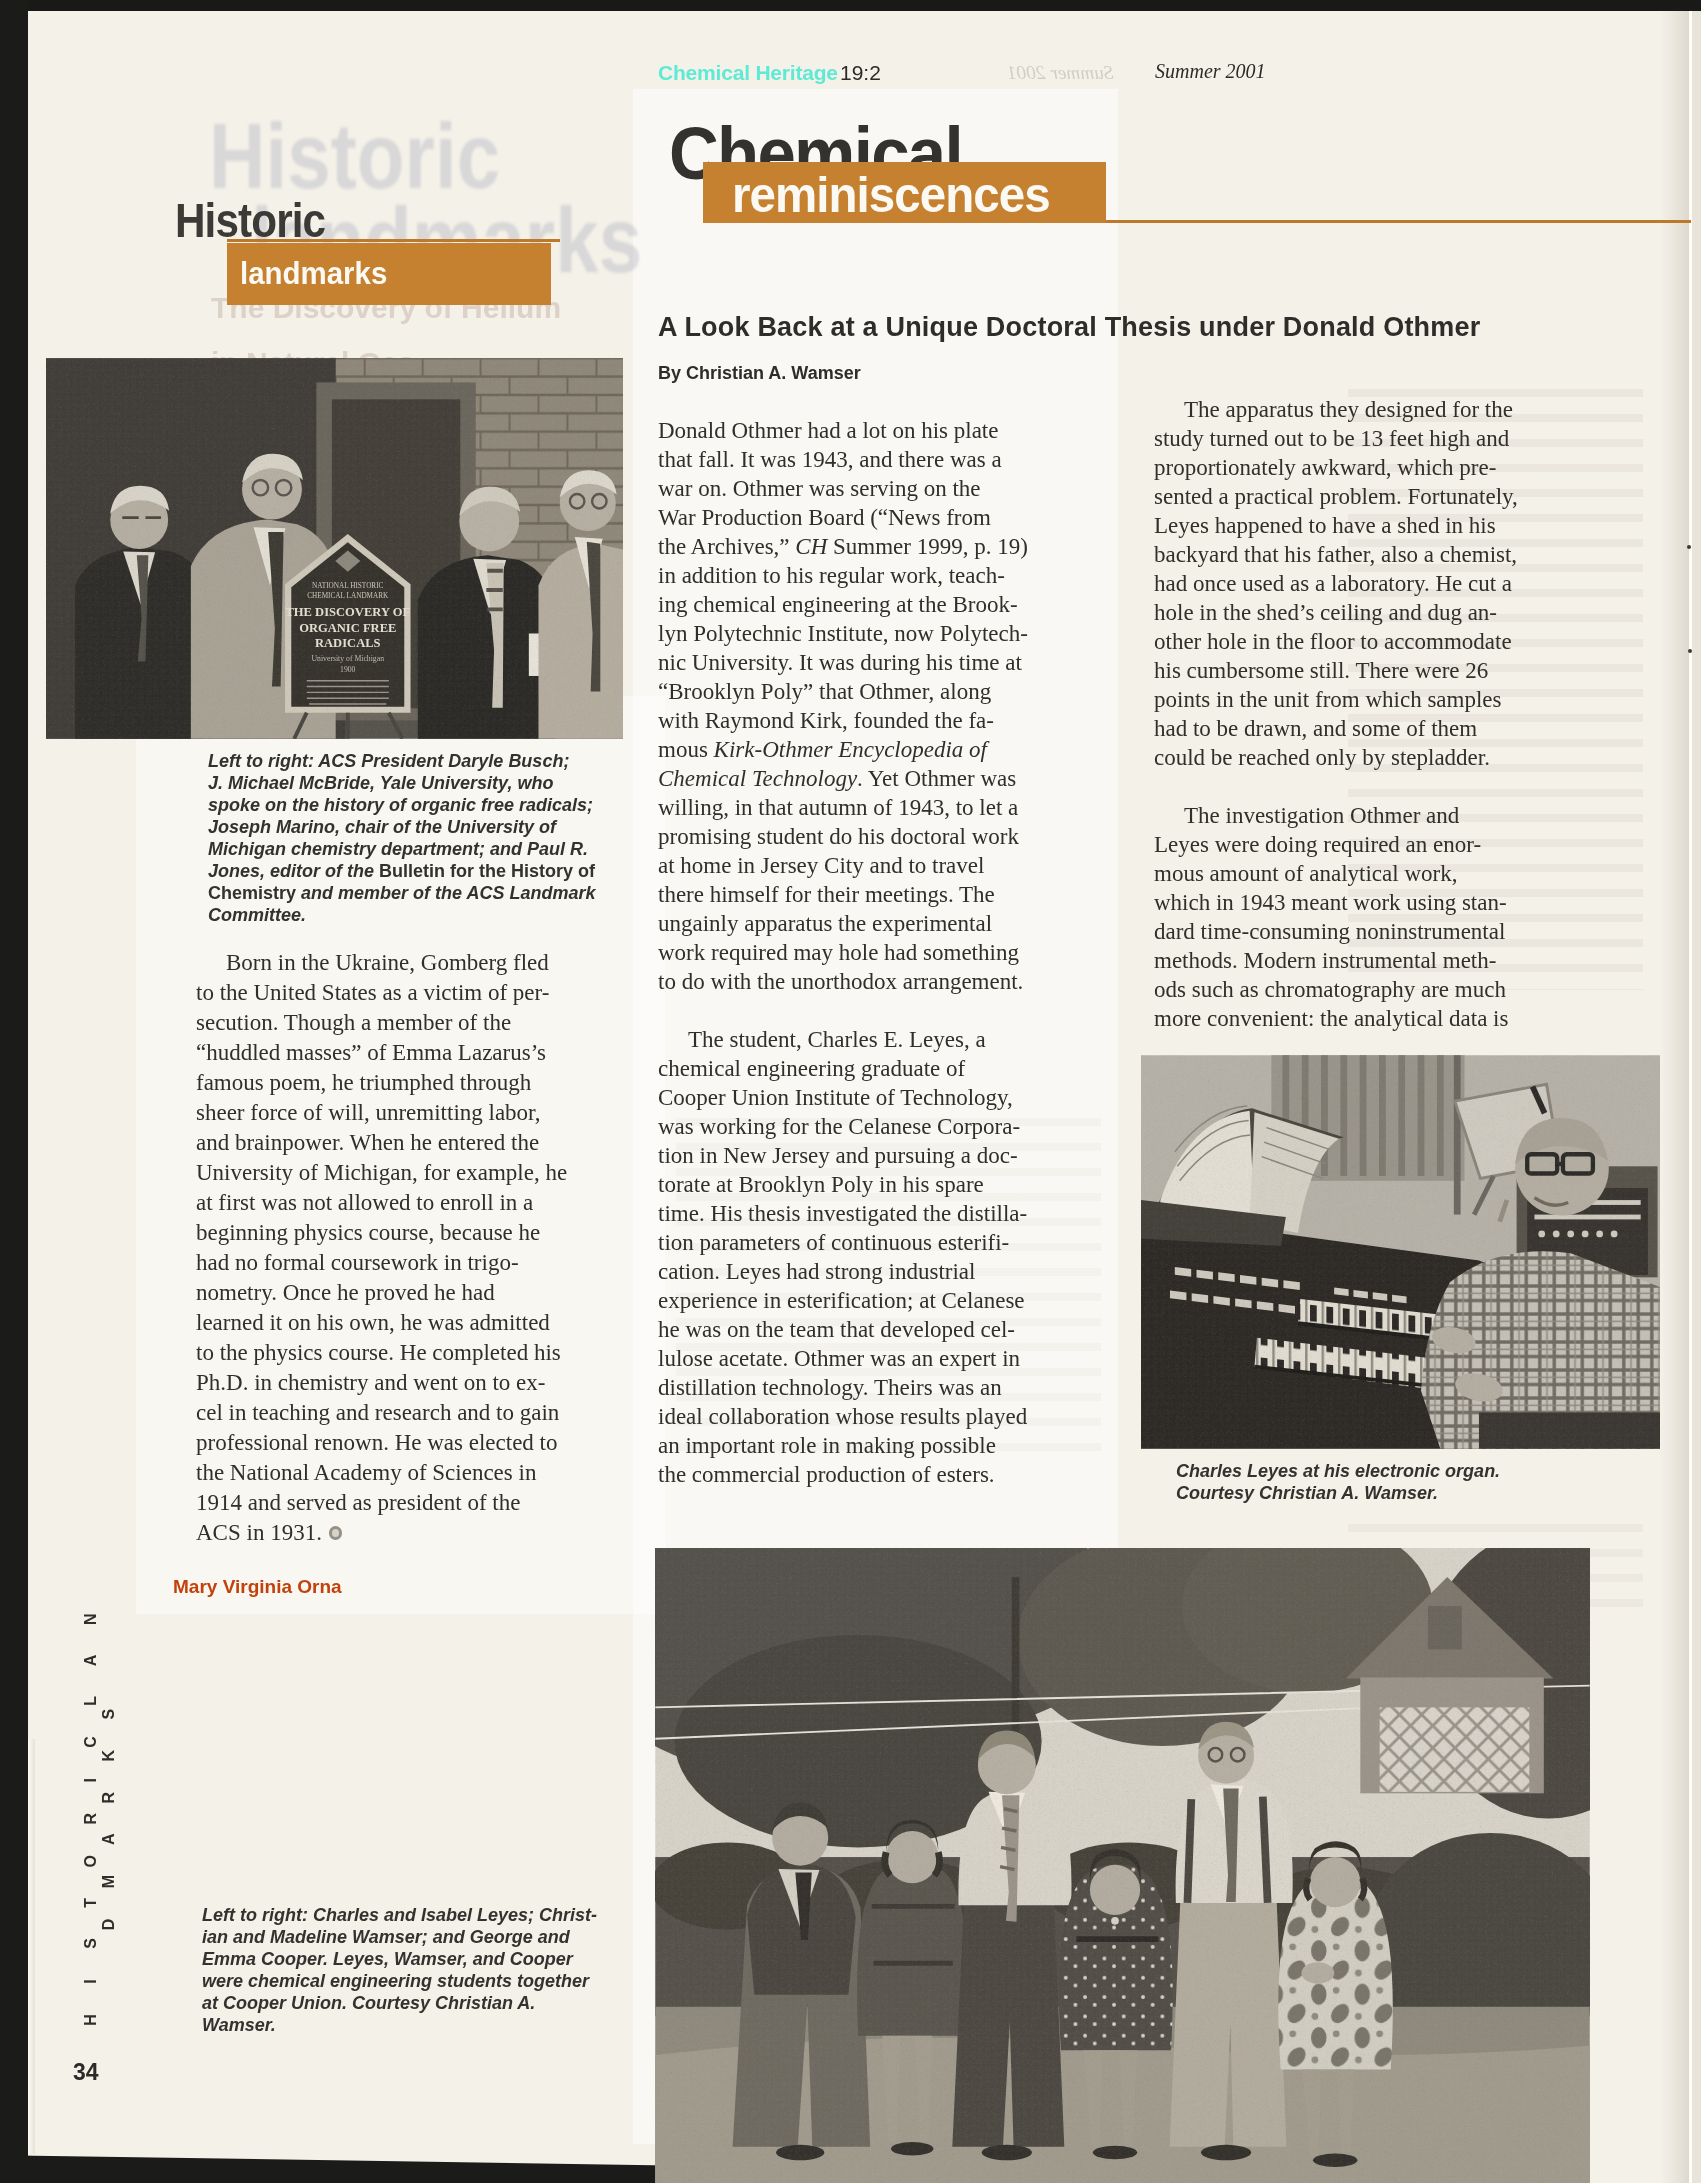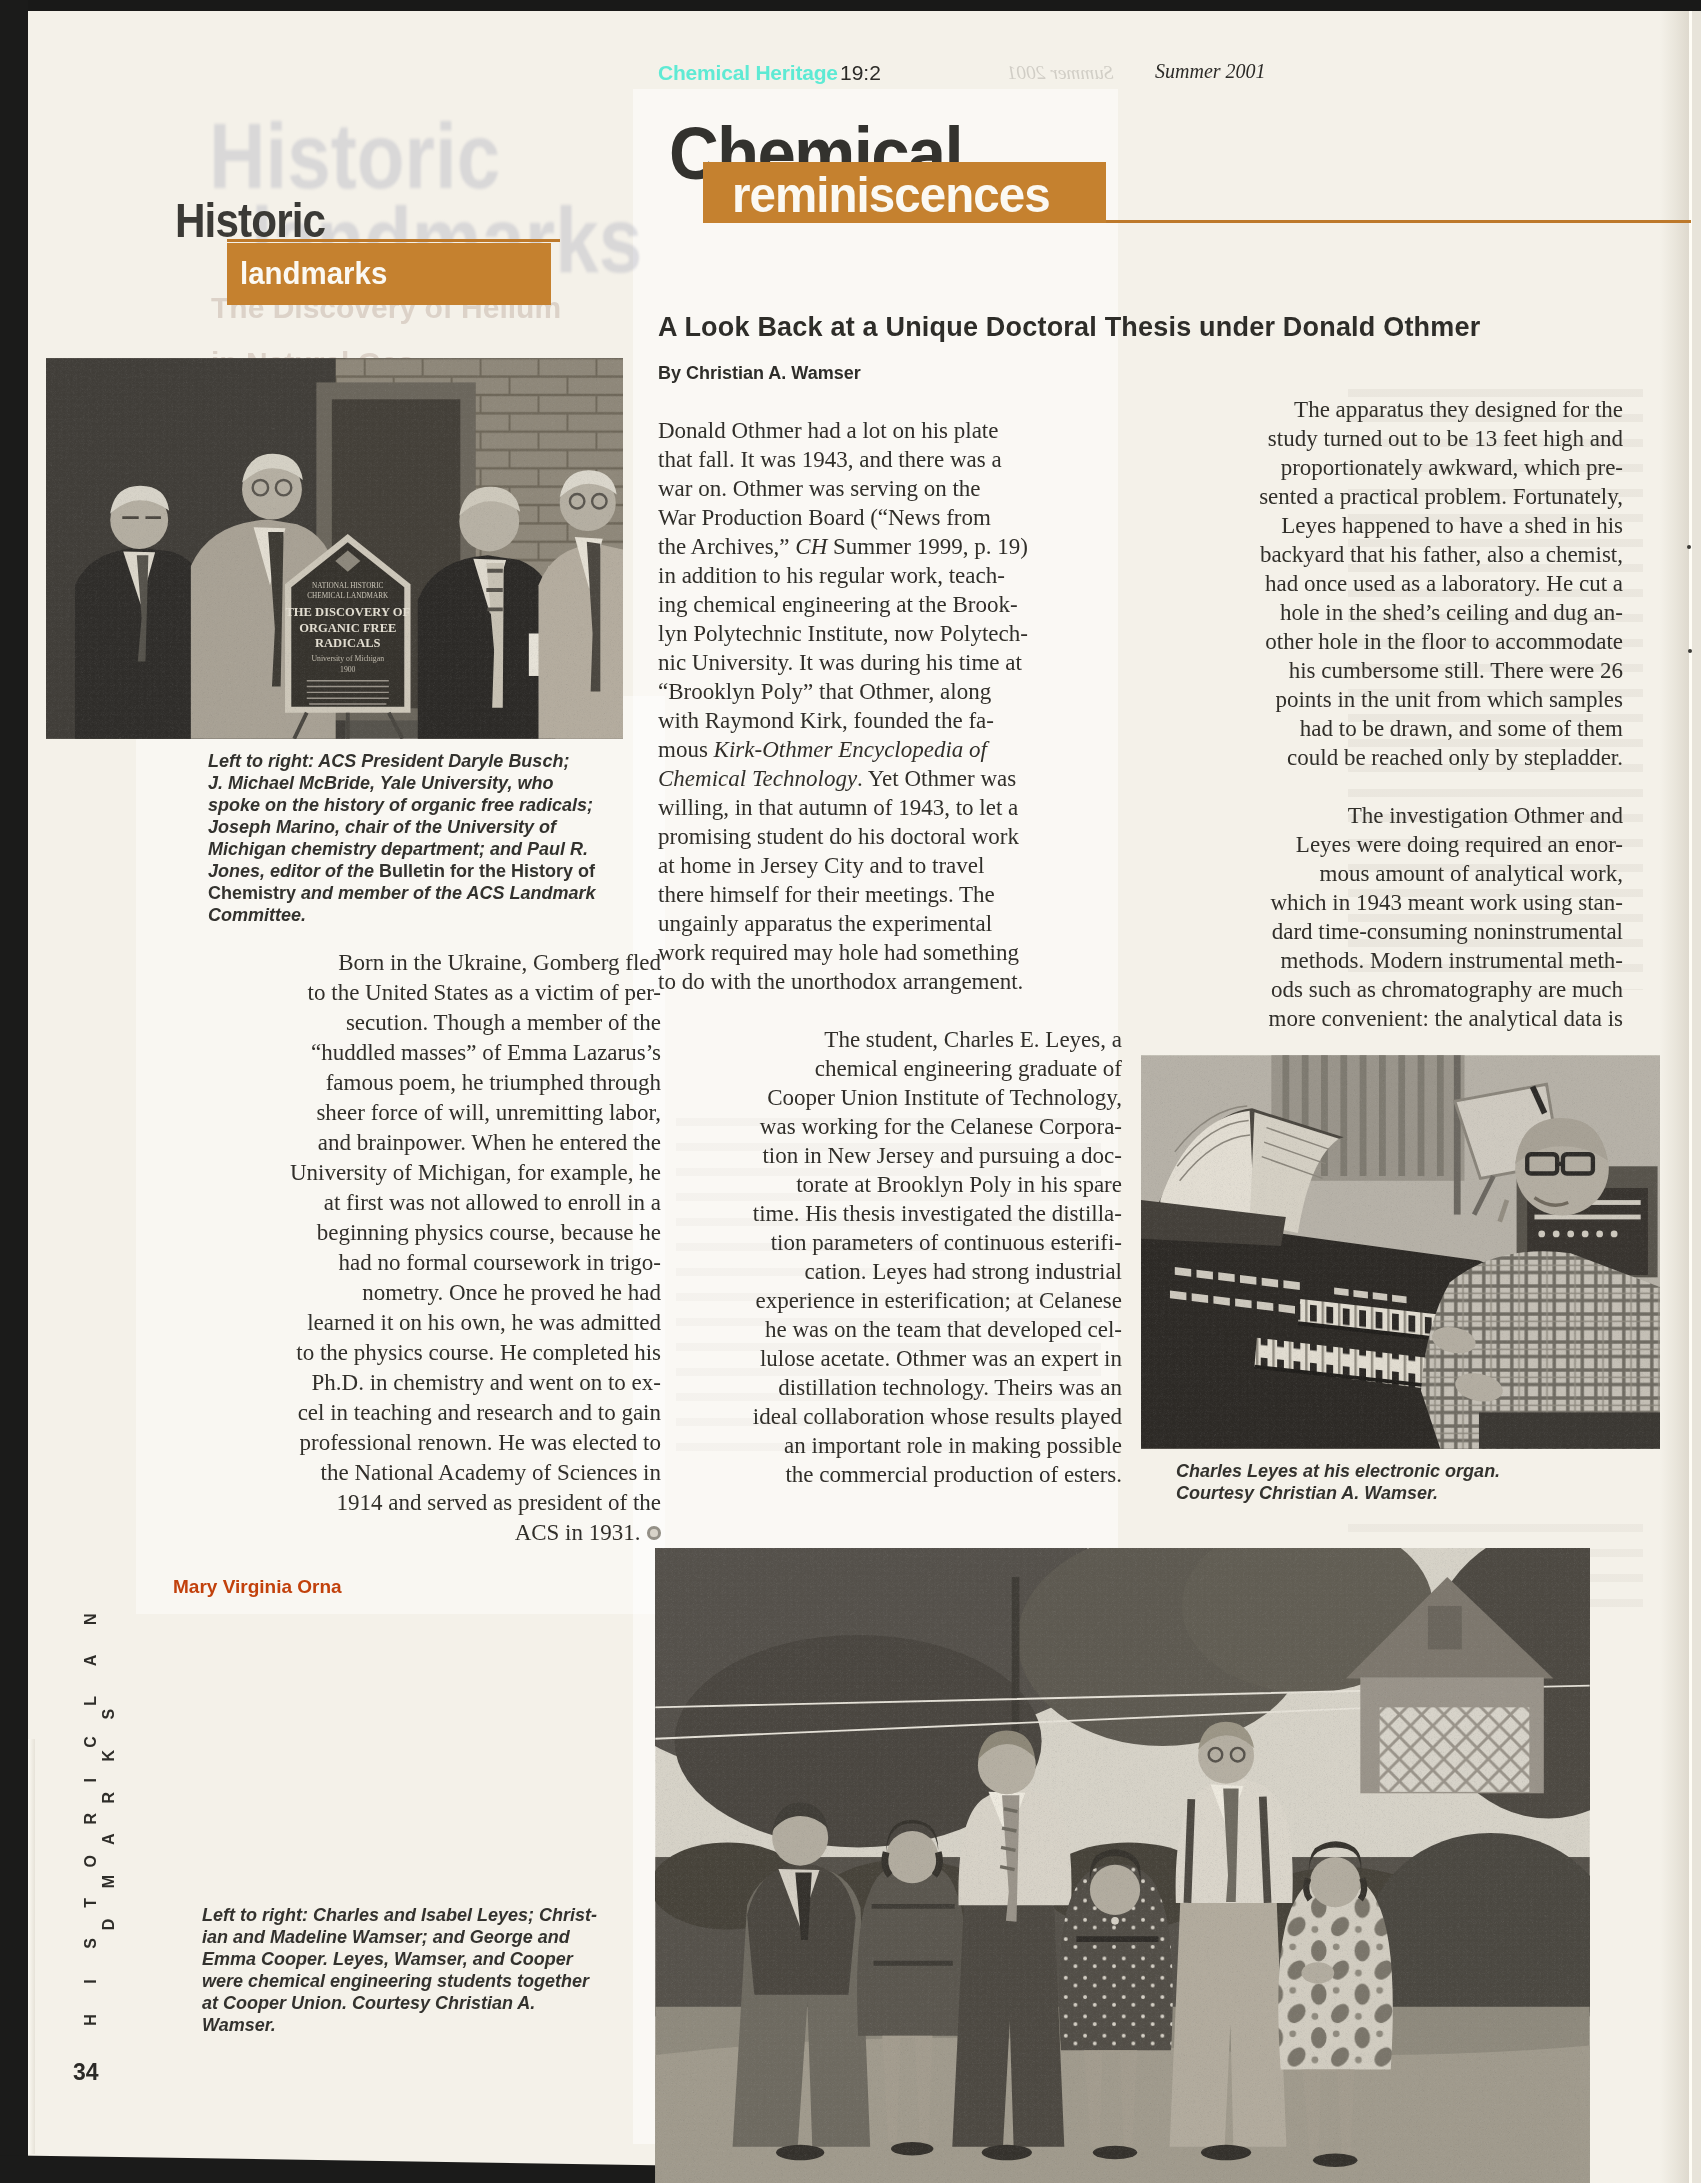--- a/index.html
+++ b/index.html
@@ -42,22 +42,22 @@
   .landmarks-bar{background:#c5812f;}
   .landmarks-text{font-weight:700;font-size:32px;line-height:1;color:#fbf9f3;
     transform:scaleX(.92);transform-origin:left top;}
   .rule{background:#bd792b;height:3.4px;}
   
   .title{font-weight:700;font-size:27px;letter-spacing:0.2px;color:#2e2d29;line-height:1.1;}
   .byline{font-weight:700;font-size:18px;color:#2e2d29;}
   .body-serif{font-family:"Liberation Serif",serif;font-size:23px;line-height:29px;
     color:#312f2a;white-space:pre-line;}
   .body-serif .it{font-style:italic;}
-  .indent{text-indent:30px;text-align:right;}
-  .gomberg{line-height:30px;}
+  .indent{text-indent:30px;}
+  .gomberg{line-height:30px;margin-left:23px;}
   .caption{font:italic 700 18px/22px "Liberation Sans",sans-serif;color:#33322e;
     white-space:pre-line;margin-left:35px;}
   .caption .rm{font-style:normal;}
   .author{font-weight:700;font-size:19px;color:#c2410c;}
   .endmark{display:inline-block;width:7.7px;height:7.7px;border:3.4px solid #949087;
     border-radius:50%;background:#d8d3c9;margin-left:6.8px;}
   .vlabel{font-weight:700;font-size:16px;letter-spacing:13px;color:#2f2e2a;
     text-align:center;transform:rotate(-90deg);}
   .pagenum{font-weight:700;font-size:23px;color:#2b2a27;}
   svg{display:block;}

